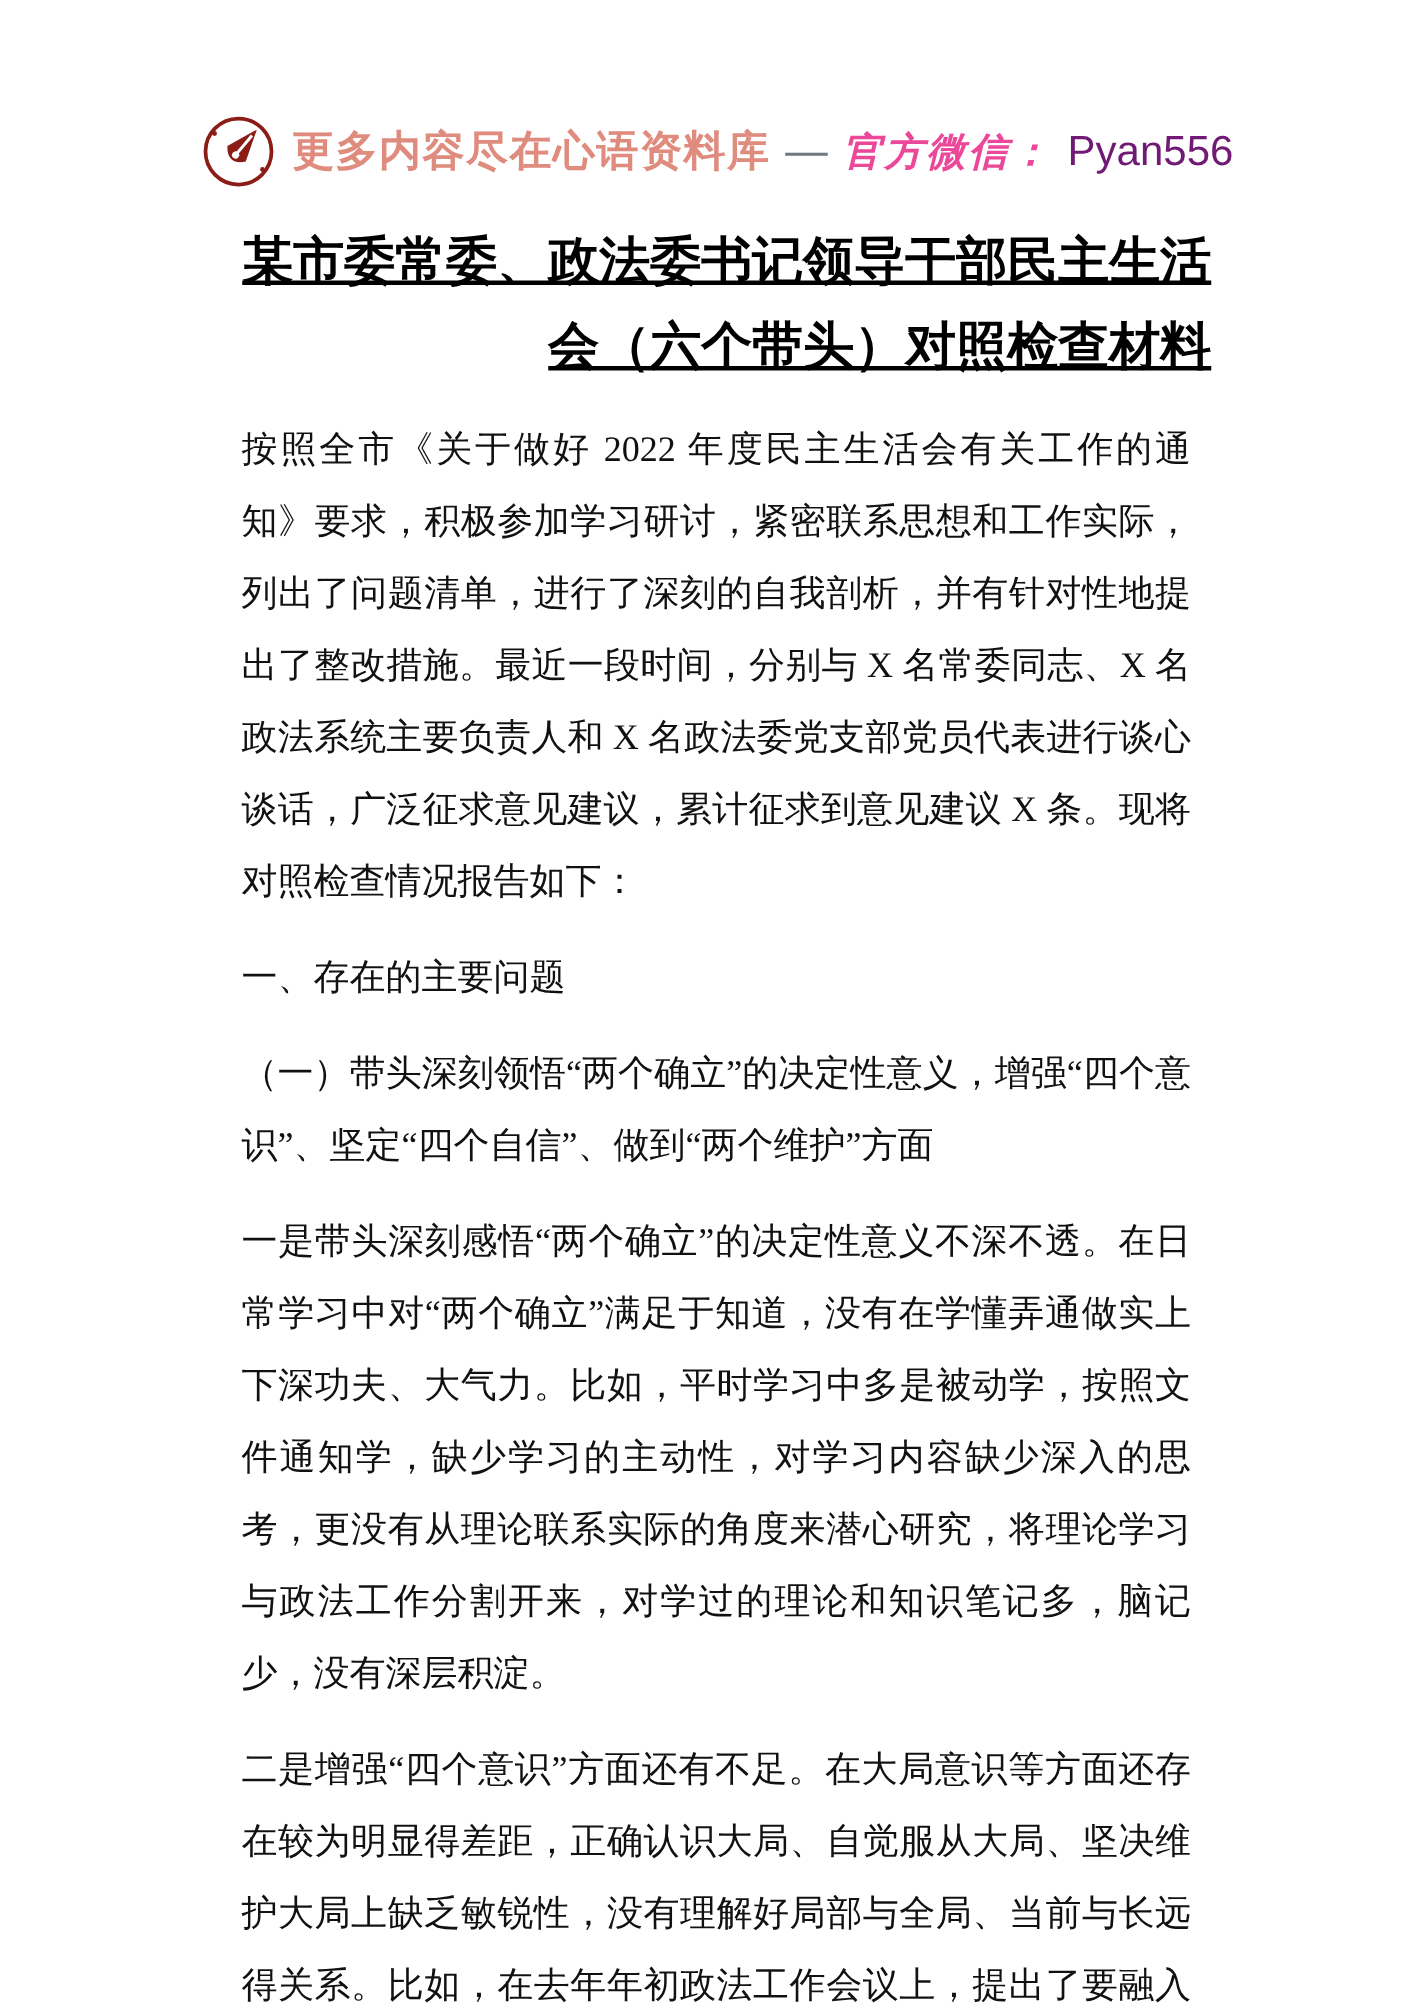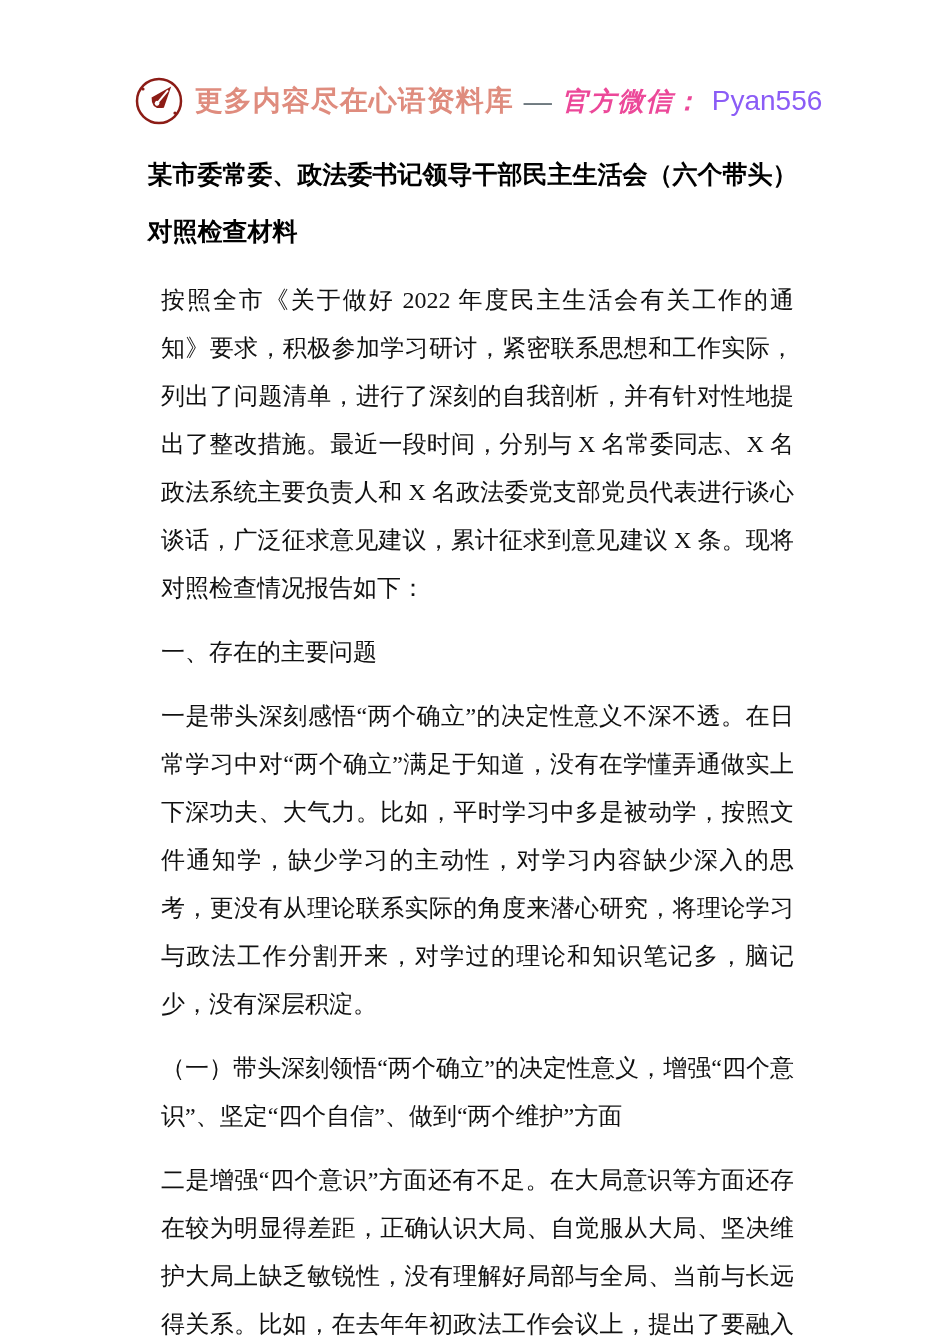--- a/index.html
+++ b/index.html
@@ -35,32 +35,33 @@
     font-weight: bold;
   }
   .wm-label {
     color: #ec4899;
     font-size: 26px;
     font-style: italic;
     font-weight: bold;
     letter-spacing: 2px;
   }
   .wm-account {
-    color: #8b5cf6;
+    color: #701a75;
     font-size: 28px;
     font-family: "Liberation Sans", sans-serif;
   }
   .doc-title {
     width: 660px;
     margin: 16px auto 0 auto;
-    text-align: left;
-    font-size: 25px;
+    text-align: right;
+    font-size: 34px;
     font-weight: bold;
     line-height: 57px;
     color: #000000;
+    text-decoration: underline;
   }
   .doc-body {
     margin-top: 12px;
     font-size: 24px;
     line-height: 48px;
     color: #111111;
     text-align: justify;
   }
   .doc-body p { margin: 16px; }
   .doc-body p + p { margin-top: 10px; }
@@ -87,18 +88,18 @@
     <span class="wm-sep">—</span>
     <span class="wm-label">官方微信：</span>
     <span class="wm-account">Pyan556</span>
   </div>
 
   <h1 class="doc-title">某市委常委、政法委书记领导干部民主生活会（六个带头）对照检查材料</h1>
 
   <div class="doc-body">
     <p>按照全市《关于做好 2022 年度民主生活会有关工作的通知》要求，积极参加学习研讨，紧密联系思想和工作实际，列出了问题清单，进行了深刻的自我剖析，并有针对性地提出了整改措施。最近一段时间，分别与 X 名常委同志、X 名政法系统主要负责人和 X 名政法委党支部党员代表进行谈心谈话，广泛征求意见建议，累计征求到意见建议 X 条。现将对照检查情况报告如下：</p>
     <p>一、存在的主要问题</p>
+    <p>（一）带头深刻领悟“两个确立”的决定性意义，增强“四个意识”、坚定“四个自信”、做到“两个维护”方面</p>
     <p>一是带头深刻感悟“两个确立”的决定性意义不深不透。在日常学习中对“两个确立”满足于知道，没有在学懂弄通做实上下深功夫、大气力。比如，平时学习中多是被动学，按照文件通知学，缺少学习的主动性，对学习内容缺少深入的思考，更没有从理论联系实际的角度来潜心研究，将理论学习与政法工作分割开来，对学过的理论和知识笔记多，脑记少，没有深层积淀。</p>
-    <p>（一）带头深刻领悟“两个确立”的决定性意义，增强“四个意识”、坚定“四个自信”、做到“两个维护”方面</p>
     <p>二是增强“四个意识”方面还有不足。在大局意识等方面还存在较为明显得差距，正确认识大局、自觉服从大局、坚决维护大局上缺乏敏锐性，没有理解好局部与全局、当前与长远得关系。比如，在去年年初政法工作会议上，提出了要融入中心、服务经济发展的工</p>
   </div>
 
 </div>
 
 </body></html>

